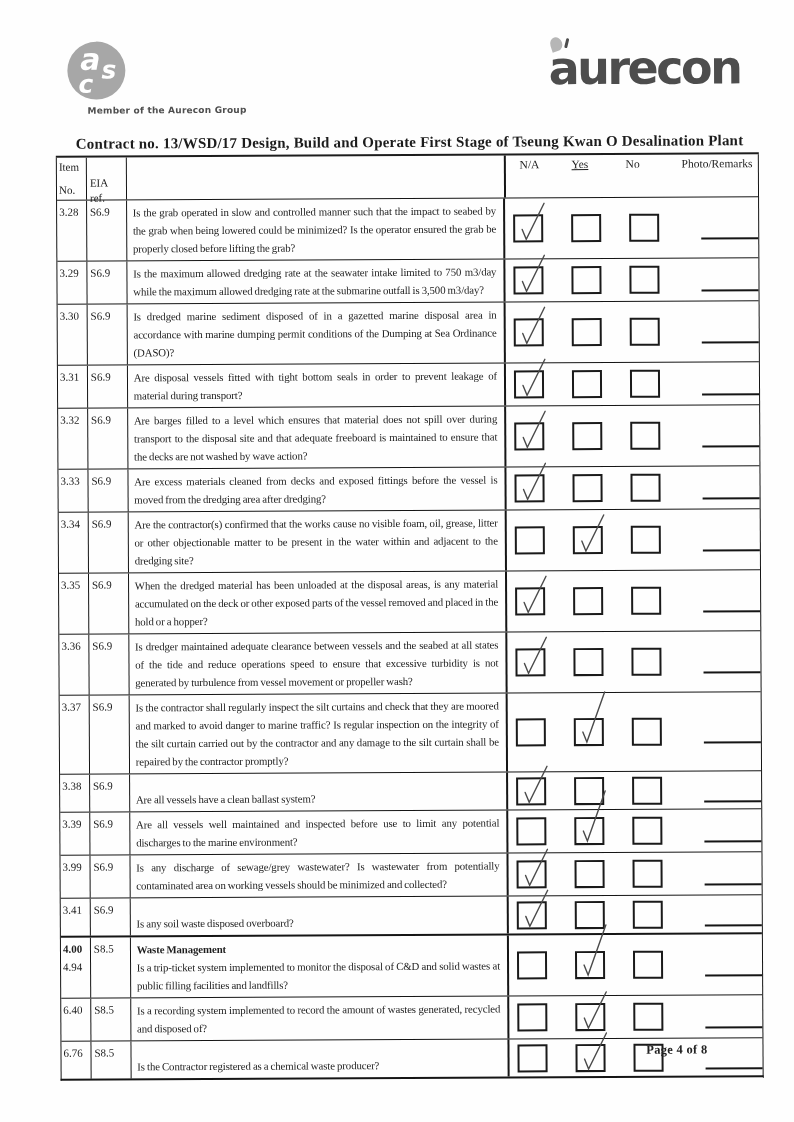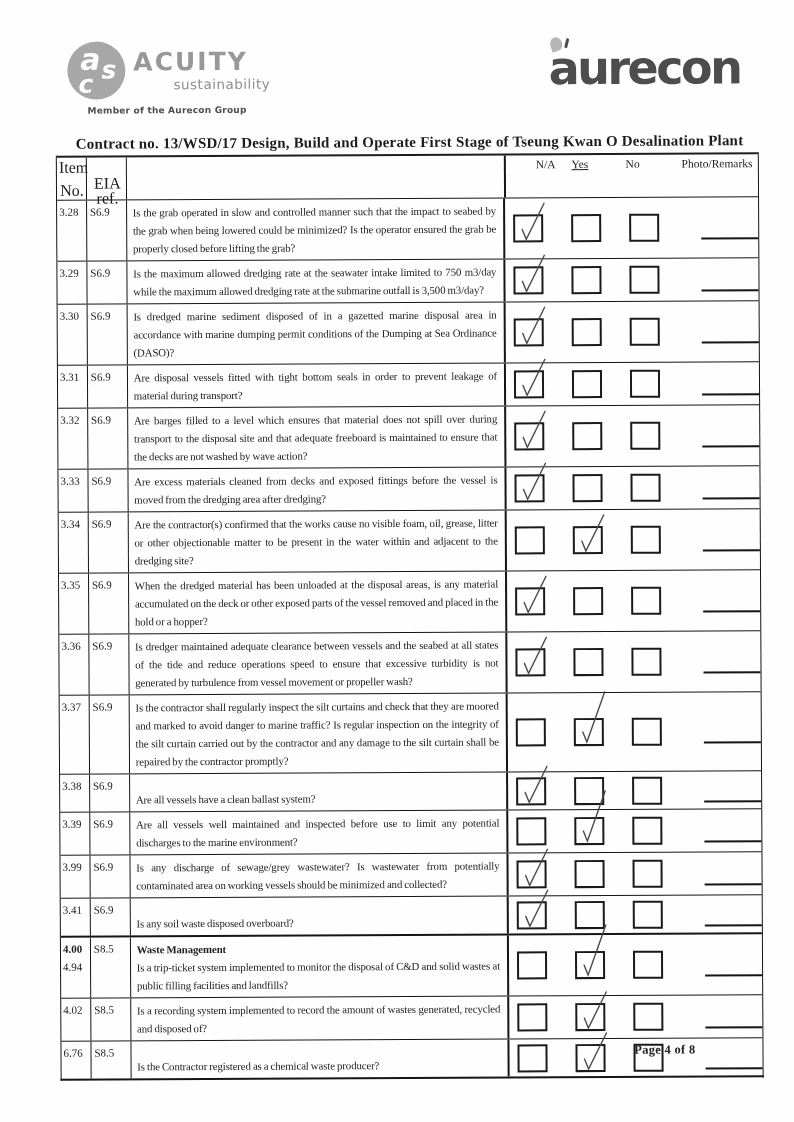--- a/index.html
+++ b/index.html
@@ -60,57 +60,53 @@
   .c-ref {width:40px;border-right:1.4px solid #151515;font-size:11px;padding:2px 1px 2px 3px;}
   .c-q   {width:380px;border-right:2px solid #151515;font-size:10.8px;line-height:18px;
           padding:3px 7px 3px 6px;text-align:justify;letter-spacing:-.1px;word-spacing:-.5px;}
   .c-ans {width:253px;display:flex;align-items:center;padding-left:8px;position:relative;}
   .b{font-weight:bold;}
   .c-item span,.c-ref span{display:block;line-height:18px;}
   .q-section{font-weight:bold;text-align:left;}
   .qpad{padding-top:13px;}
 
   
-  .h-item,.h-ref{font-size:16px;line-height:15px;text-align:center;}
+  .h-item,.h-ref{font-size:11px;line-height:15px;}
   .h-item{width:30px;border-right:1.4px solid #151515;padding:2px 1px 2px 2px;box-sizing:border-box;display:flex;flex-direction:column;justify-content:space-between;}
   .h-ref{width:40px;border-right:1.4px solid #151515;padding:18px 1px 2px 3px;box-sizing:border-box;}
   .h-q{width:380px;border-right:2px solid #151515;box-sizing:border-box;}
   .h-ans{width:253px;display:flex;align-items:flex-start;padding:3px 0 0 14px;font-size:11.5px;box-sizing:border-box;}
-  .h-na{width:52px;text-align:center;}
+  .h-na{width:52px;}
   .h-yes{width:54px;text-decoration:underline;}
   .h-no{width:56px;}
   .h-rem{flex:1;}
 
   
   .cb{width:26px;height:24px;border:2px solid #1a1a1a;margin-right:28px;position:relative;flex:0 0 auto;background:transparent;}
   .cb svg{position:absolute;left:-4px;top:-17px;overflow:visible;}
   .rline{width:66px;border-bottom:2px solid #151515;margin-left:14px;transform:translateY(11px);}
 
   
   .footer{
-    position:absolute;right:68px;top:1044px;font-size:12.5px;font-weight:bold;letter-spacing:.3px;
+    position:absolute;right:56px;top:1044px;font-size:12.5px;font-weight:bold;letter-spacing:.3px;
     font-family:"Liberation Serif",serif;color:#222;
   }
 </style>
 </head>
 <body>
 
 <div class="page">
   <div class="content">
 
     <div class="hdr">
       <div class="logo-left">
         <div class="monogram">
           <span class="m-a">a</span>
           <span class="m-s">s</span>
           <span class="m-c">c</span>
-        </div>
-        <div class="logo-text">
-          <div class="acuity">ACUITY</div>
-          <div class="sust">sustainability</div>
         </div>
       </div>
       <div class="member">Member of the Aurecon Group</div>
       <div class="aurecon">
         <span class="leaf"></span>
         <span class="apos"></span>
         <span>aurecon</span>
       </div>
     </div>
 
@@ -444,21 +440,21 @@
                 <svg width="40" height="60" viewBox="0 0 40 60" style="top:-32px">
     <path d="M11 44 L15 54 L33 4" fill="none" stroke="#4a4a4a" stroke-width="1.4" stroke-linecap="round"></path>
   </svg>
               </div>
               <div class="cb"></div>
               <div class="rline"></div>
             </div>
           </div>
           <div class="trow">
             <div class="cell c-item">
-              <span>4.02</span>
+              <span>6.40</span>
             </div>
             <div class="cell c-ref">
               <span>S8.5</span>
             </div>
             <div class="cell c-q">
               <div>Is a recording system implemented to record the amount of wastes generated, recycled and disposed of?</div>
             </div>
             <div class="cell c-ans">
               <div class="cb"></div>
               <div class="cb">

